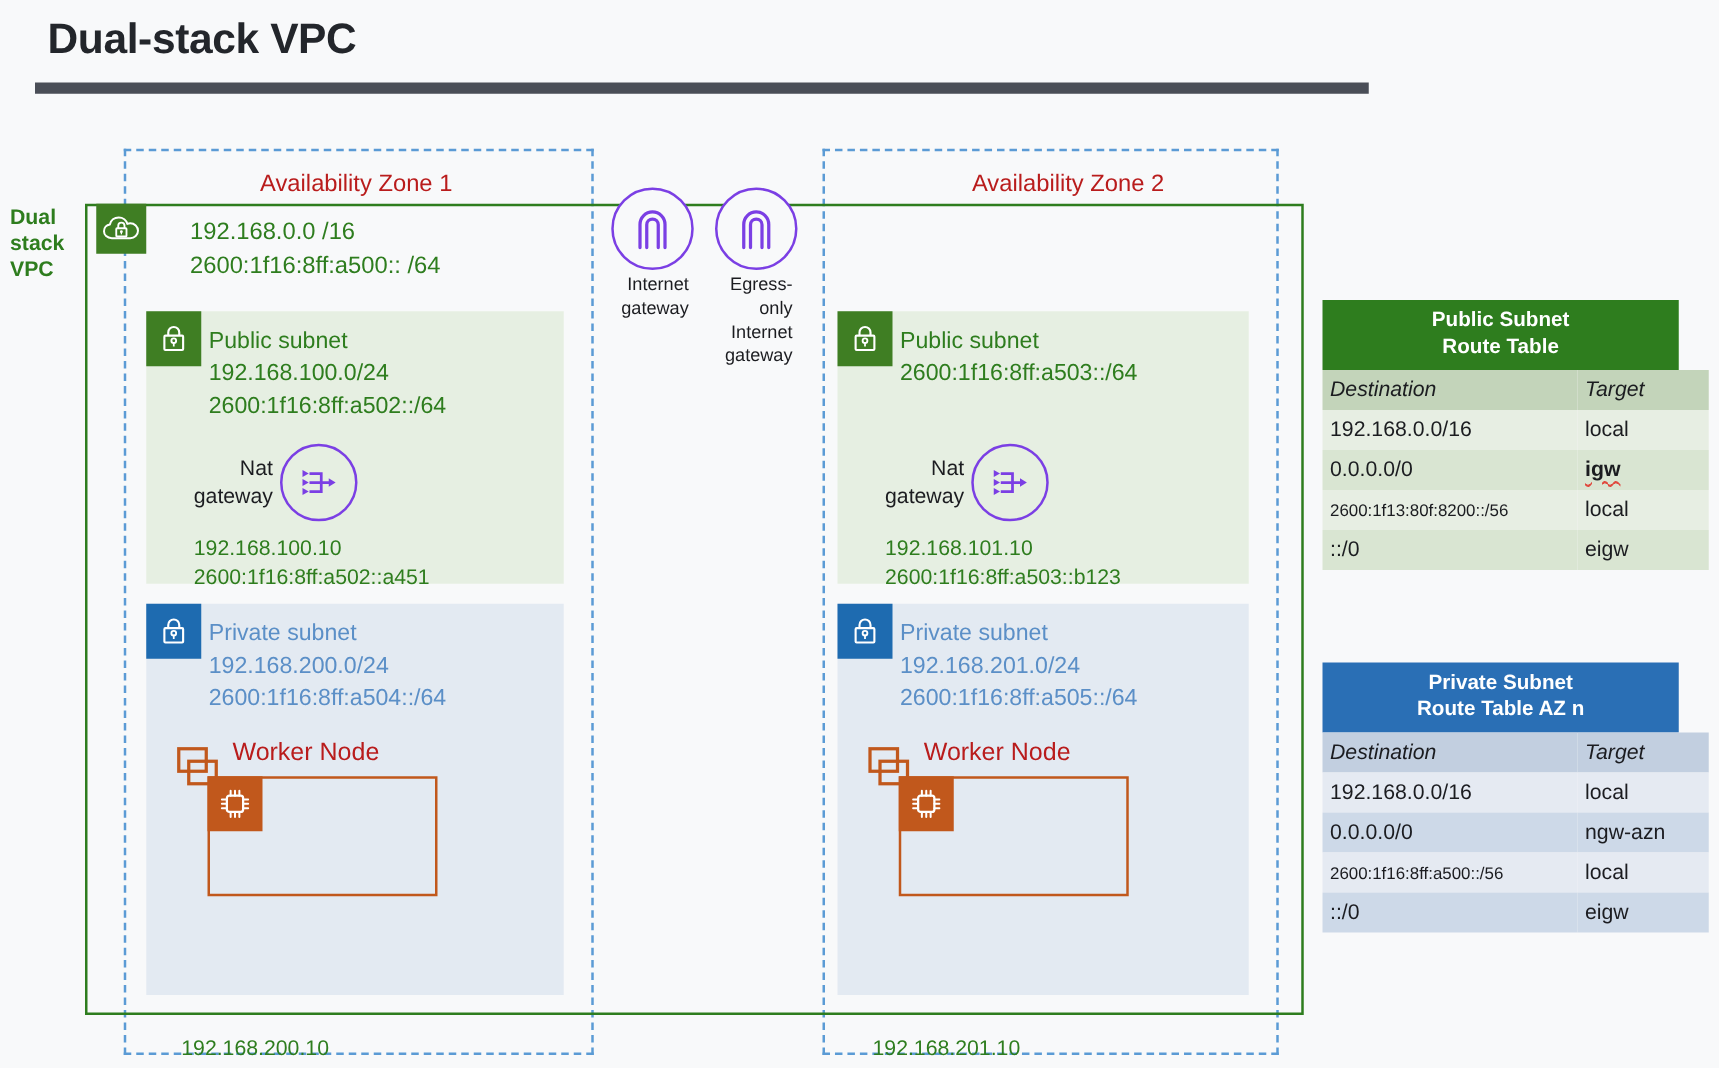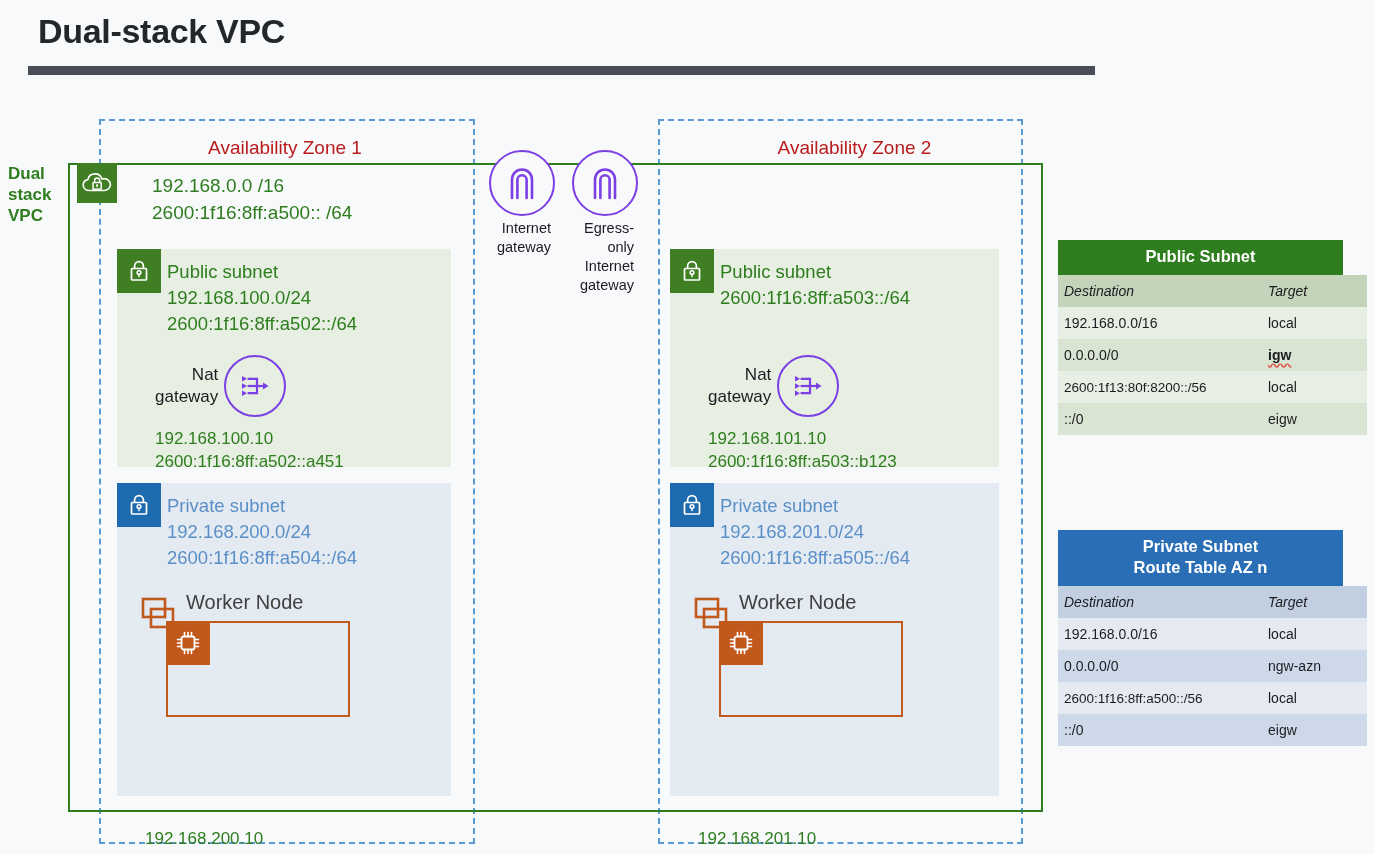--- a/index.html
+++ b/index.html
@@ -112,21 +112,21 @@
   }
   .nat-ips{
     position:absolute;left:38px;top:178px;
     font-size:17px;color:#2E7D1E;line-height:23px;
   }
 
   
   .worker{position:absolute;left:24px;top:112px;}
   .worker-title{
     position:absolute;left:45px;top:-4px;
-    font-size:20px;color:#404040;white-space:nowrap;
+    font-size:20px;color:#b91c1c;white-space:nowrap;
   }
   .worker-frame{
     position:absolute;left:25px;top:26px;width:180px;height:92px;
     border:2.5px solid #C1581C;background:transparent;
   }
   .worker-chip{
     position:absolute;left:25px;top:26px;width:44px;height:44px;
     background:#C1581C;display:flex;align-items:center;justify-content:center;
   }
   .worker-ips{
@@ -139,21 +139,21 @@
   #rt-public{left:1058px;top:240px;}
   #rt-private{left:1058px;top:530px;}
   .rt-title{
     color:#FFFFFF;font-weight:bold;font-size:16.5px;
     text-align:center;padding:6px 4px 8px;line-height:21px;
   }
   .rt-title-green{background:#2E7D1E;}
   .rt-title-blue{background:#2A6FB5;}
   .rt-table{width:100%;border-collapse:collapse;table-layout:fixed;}
   .rt-table td{
-    padding:3px 6px;font-size:14px;color:#1B1C20;
+    padding:3px 6px;font-size:17px;color:#1B1C20;
     vertical-align:middle;height:26px;
   }
   .rt-table td.c1{width:192px;}
   .rt-table td.c2{width:93px;}
   .rt-head td{font-style:italic;}
   
   #rt-public .rt-head td{background:#C3D4BA;}
   #rt-public tr.r0 td{background:#E7EEE3;}
   #rt-public tr.r1 td{background:#D9E5D2;}
   
@@ -395,20 +395,21 @@
     <div class="worker-ips">
       <div>192.168.201.10</div>
       <div>2600:1f16:8ff:a505::1ee2</div>
     </div>
   </div>
 </div>
 
 <div class="rt" id="rt-public">
   <div class="rt-title rt-title-green">
     <div>Public Subnet</div>
+    <div>Route Table</div>
   </div>
   <table class="rt-table">
     <tbody>
       <tr class="rt-head">
         <td class="c1">Destination</td>
         <td class="c2">Target</td>
       </tr>
       <tr class="r0">
         <td class="c1">192.168.0.0/16</td>
         <td class="c2">local</td>

